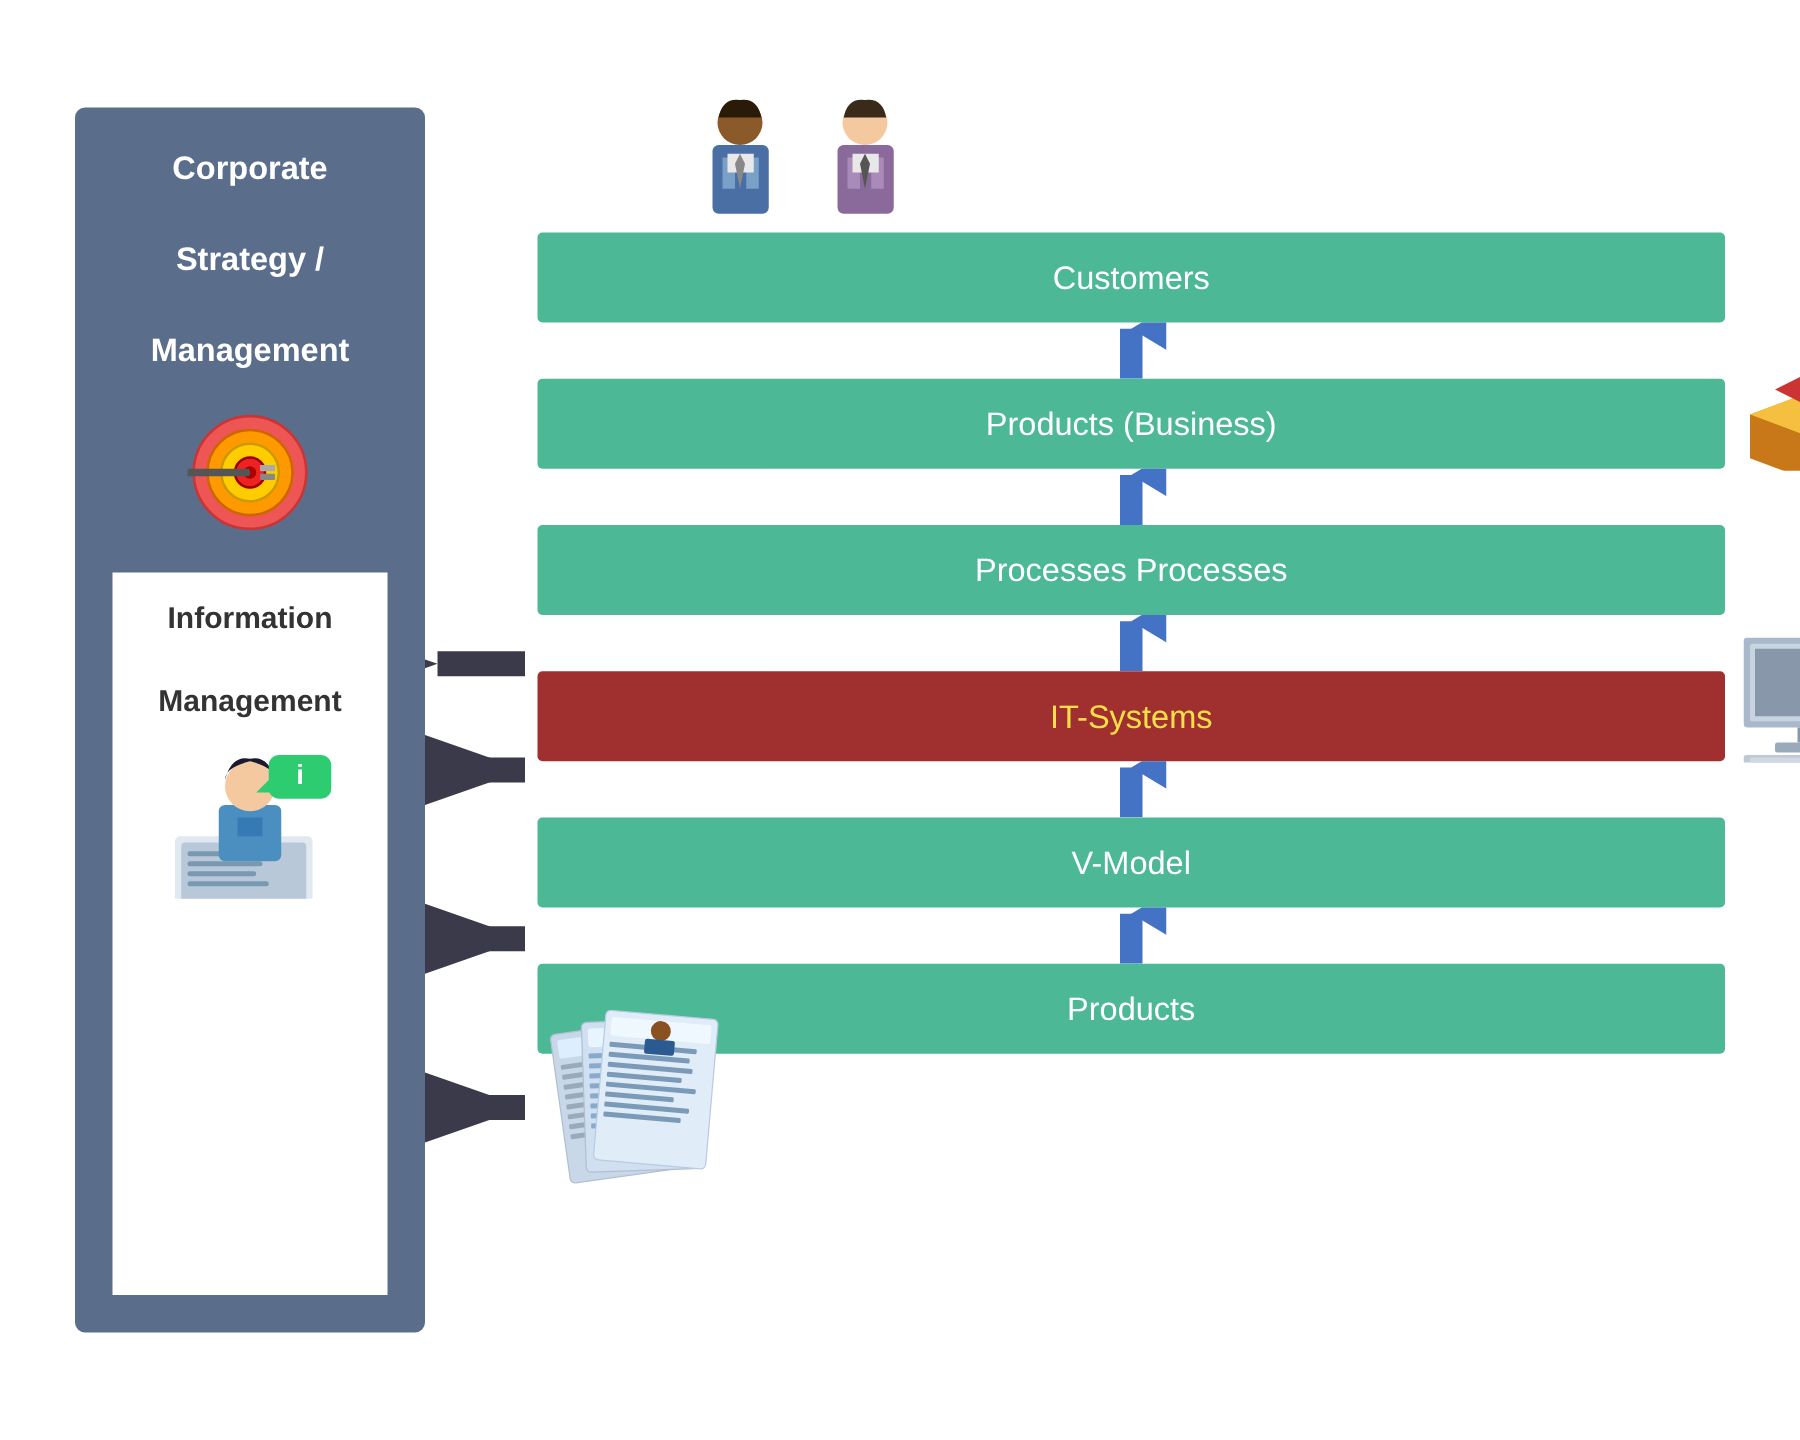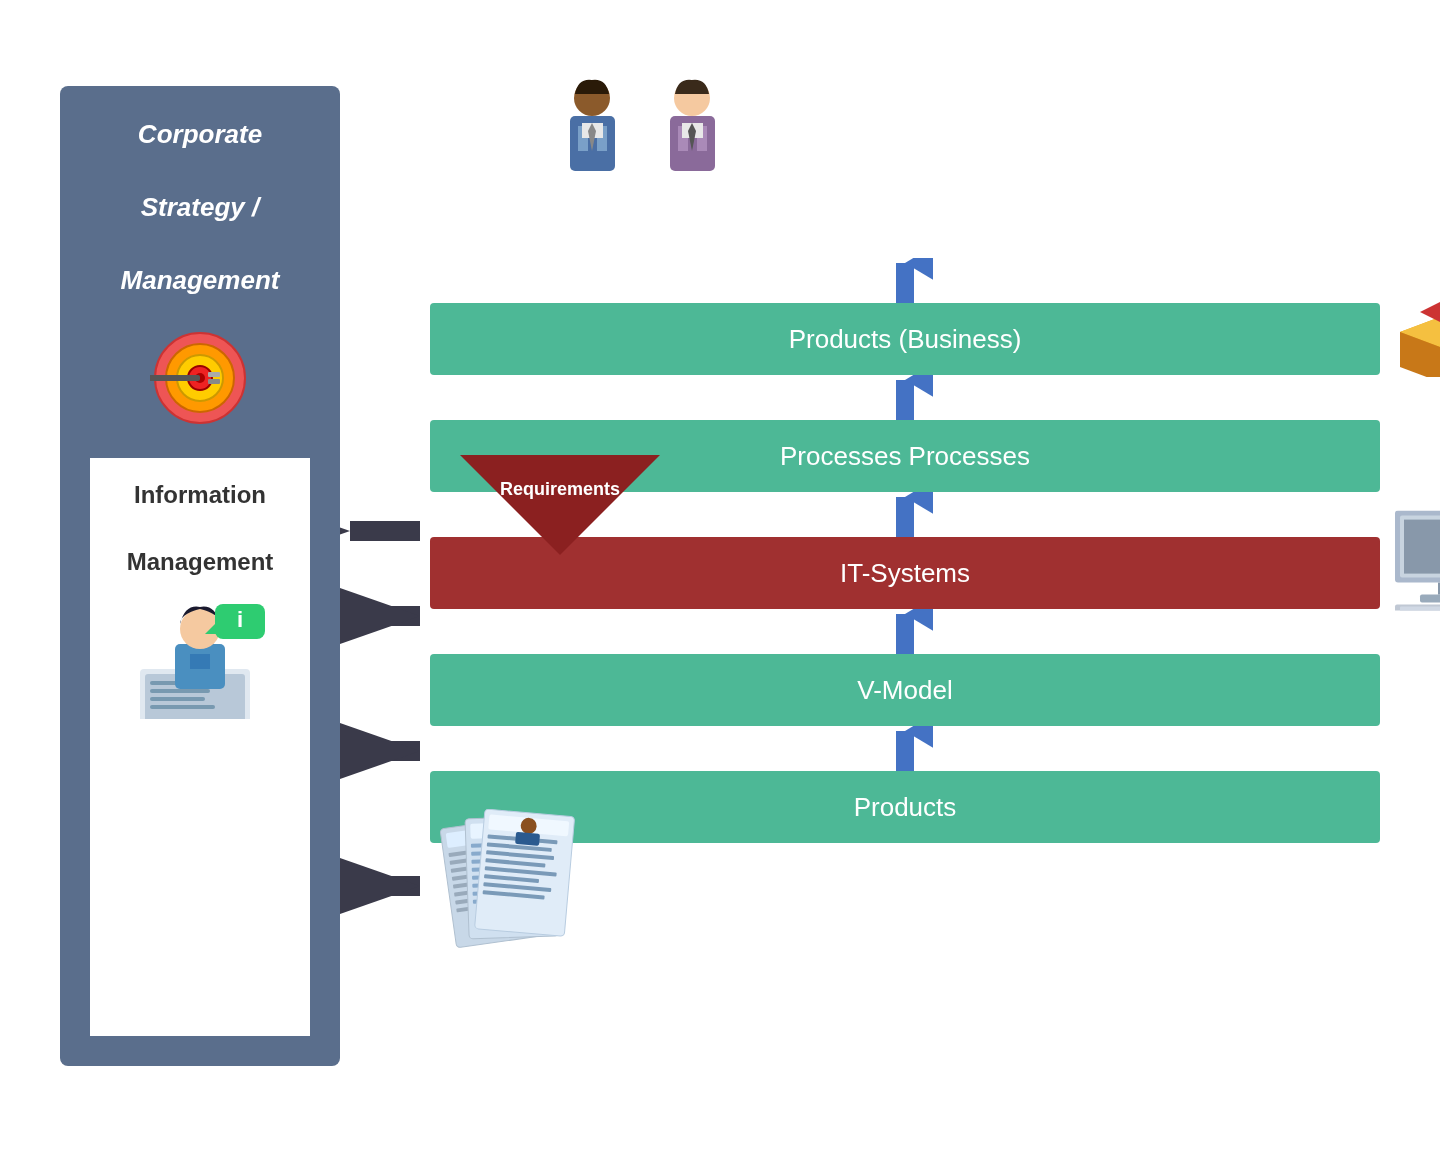--- a/index.html
+++ b/index.html
@@ -37,21 +37,20 @@
       z-index: 2;
     }
 
     .sidebar-top {
       text-align: center;
       color: white;
       font-size: 26px;
       font-weight: 600;
       line-height: 1.4;
       margin-bottom: 30px;
-      font-style: italic;
     }
 
     .target-icon {
       width: 100px;
       height: 100px;
       margin-bottom: 30px;
     }
 
     .info-box {
       background: white;
@@ -185,20 +184,25 @@
         <path d="M25,18 Q28,2 42,4 Q56,2 59,18" fill="#3a2a1a"></path>
         <rect x="20" y="40" width="45" height="55" fill="#8a6a9a" rx="5"></rect>
         <rect x="28" y="50" width="10" height="25" fill="#aa8ab8"></rect>
         <rect x="47" y="50" width="10" height="25" fill="#aa8ab8"></rect>
         <rect x="32" y="47" width="21" height="15" fill="#e8e8e8"></rect>
 
         <polygon points="42,47 38,55 42,75 46,55" fill="#555"></polygon>
       </svg>
     </div>
 
+    <div style="position:absolute; top:100px; left:0; right:0;">
+      <div class="green-bar" style="background:#4db896; border-radius:4px; height:72px; display:flex; align-items:center; justify-content:center;">
+        <span style="color:white; font-size:26px; font-weight:500;">Customers</span>
+      </div>
+    </div>
 
     <div style="position:absolute; top:172px; left:0; right:0; height:45px; display:flex; justify-content:center; align-items:center;">
       <svg width="55" height="45" viewBox="0 0 55 45">
         <defs>
           <marker id="blue-up-1" markerWidth="12" markerHeight="10" refX="6" refY="0" orient="auto">
             <polygon points="0 10, 6 0, 12 10" fill="#4472c4"></polygon>
           </marker>
         </defs>
         <line x1="27" y1="45" x2="27" y2="5" stroke="#4472c4" stroke-width="18" marker-end="url(#blue-up-1)"></line>
       </svg>
@@ -232,43 +236,37 @@
           </marker>
         </defs>
         <line x1="27" y1="45" x2="27" y2="5" stroke="#4472c4" stroke-width="18" marker-end="url(#blue-up-2)"></line>
       </svg>
     </div>
 
     <div style="position:absolute; top:334px; left:0; right:0;">
       <div class="green-bar" style="background:#4db896; border-radius:4px; height:72px; display:flex; align-items:center; justify-content:center; position:relative;">
         <span style="color:white; font-size:26px; font-weight:500;">Processes Processes</span>
 
-        <div style="position:absolute; left:30px; top:35px; z-index:10;">
-          <svg width="200" height="100" viewBox="0 0 200 100">
-            <polygon points="0,0 200,0 100,100" fill="#8b2020"></polygon>
-            <text x="100" y="40" fill="white" font-size="18" font-weight="bold" text-anchor="middle" font-family="Arial">Requirements</text>
-          </svg>
-        </div>
       </div>
     </div>
 
     <div style="position:absolute; top:406px; left:0; right:0; height:45px; display:flex; justify-content:center; align-items:center;">
       <svg width="55" height="45" viewBox="0 0 55 45">
         <defs>
           <marker id="blue-up-3" markerWidth="12" markerHeight="10" refX="6" refY="0" orient="auto">
             <polygon points="0 10, 6 0, 12 10" fill="#4472c4"></polygon>
           </marker>
         </defs>
         <line x1="27" y1="45" x2="27" y2="5" stroke="#4472c4" stroke-width="18" marker-end="url(#blue-up-3)"></line>
       </svg>
     </div>
 
     <div style="position:absolute; top:451px; left:0; right:0;">
       <div style="background:#a03030; border-radius:4px; height:72px; display:flex; align-items:center; justify-content:center; position:relative;">
-        <span style="color:#ffffff; font-size:26px; font-weight:500;">IT-Systems</span>
+        <span style="color:#fde047; font-size:26px; font-weight:500;">IT-Systems</span>
 
         <div style="position:absolute; right:-130px; top:50%; transform:translateY(-60%);">
           <svg width="120" height="100" viewBox="0 0 120 100">
 
             <rect x="5" y="0" width="110" height="72" fill="#aab8cc" rx="3"></rect>
             <rect x="10" y="5" width="100" height="62" fill="#c8d4e0" rx="2"></rect>
 
             <rect x="14" y="9" width="92" height="54" fill="#8898aa"></rect>
 
             <rect x="48" y="72" width="24" height="12" fill="#8898aa"></rect>

